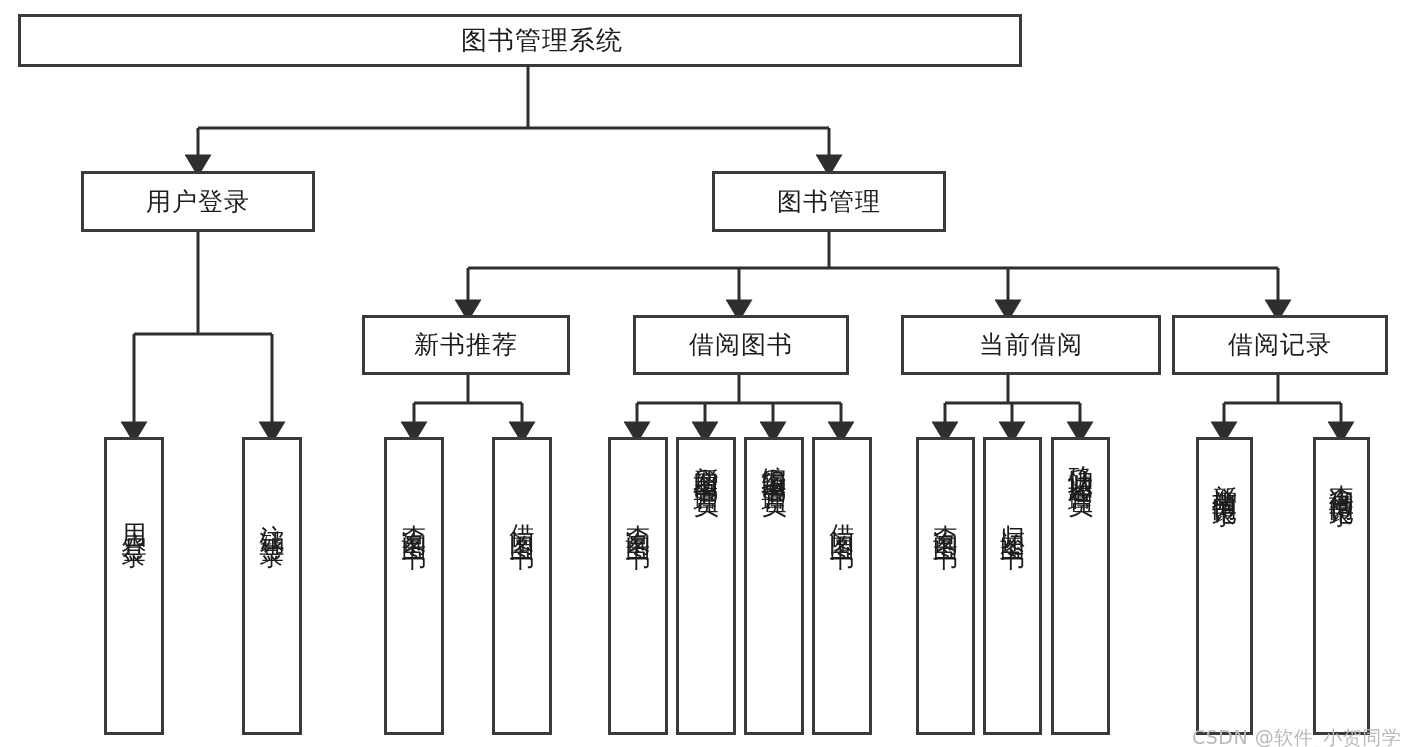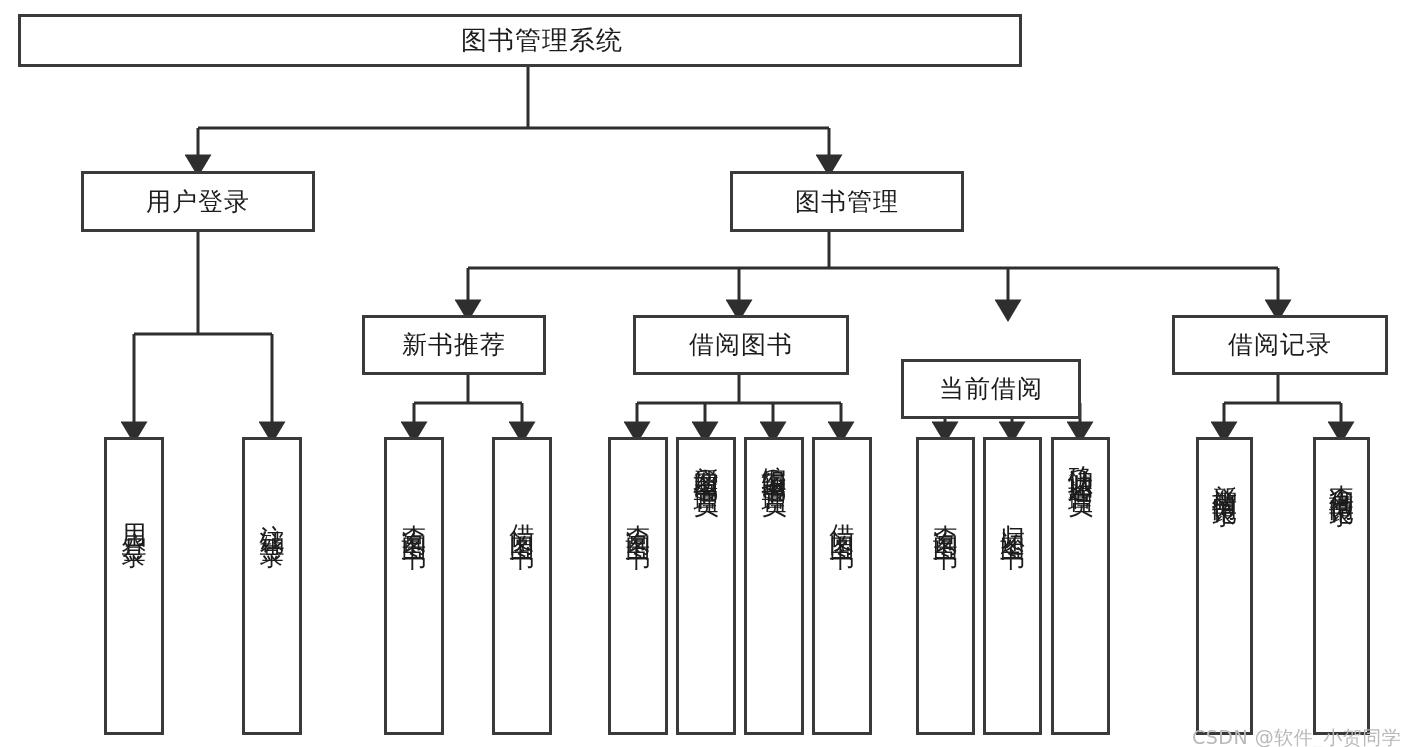--- a/index.html
+++ b/index.html
@@ -131,31 +131,31 @@
     </g>
   </svg>
 
   <div class="node root horiz" style="left:18px; top:14px; width:1004px; height:53px;padding-left:44px;">
     <span class="node-label">图书管理系统</span>
   </div>
 
   <div class="node horiz" style="left:81px; top:171px; width:234px; height:61px;">
     <span class="node-label">用户登录</span>
   </div>
-  <div class="node horiz" style="left:712px; top:171px; width:234px; height:61px;margin-left:18px;">
+  <div class="node horiz" style="left:712px; top:171px; width:234px; height:61px;">
     <span class="node-label">图书管理</span>
   </div>
 
-  <div class="node horiz" style="left:362px; top:315px; width:184px; height:60px;">
+  <div class="node horiz" style="left:362px; top:315px; width:208px; height:60px;">
     <span class="node-label">新书推荐</span>
   </div>
   <div class="node horiz" style="left:633px; top:315px; width:216px; height:60px;">
     <span class="node-label">借阅图书</span>
   </div>
-  <div class="node horiz" style="left:901px; top:315px; width:180px; height:60px;margin-top:44px;">
+  <div class="node horiz" style="left:901px; top:315px; width:260px; height:60px;">
     <span class="node-label">当前借阅</span>
   </div>
   <div class="node horiz" style="left:1172px; top:315px; width:216px; height:60px;">
     <span class="node-label">借阅记录</span>
   </div>
 
   <div class="node vert" style="left:104px; top:437px; width:60px; height:298px; padding-top:64px;">
     <span class="node-label">用户登录</span>
   </div>
   <div class="node vert" style="left:242px; top:437px; width:60px; height:298px; padding-top:64px;">

